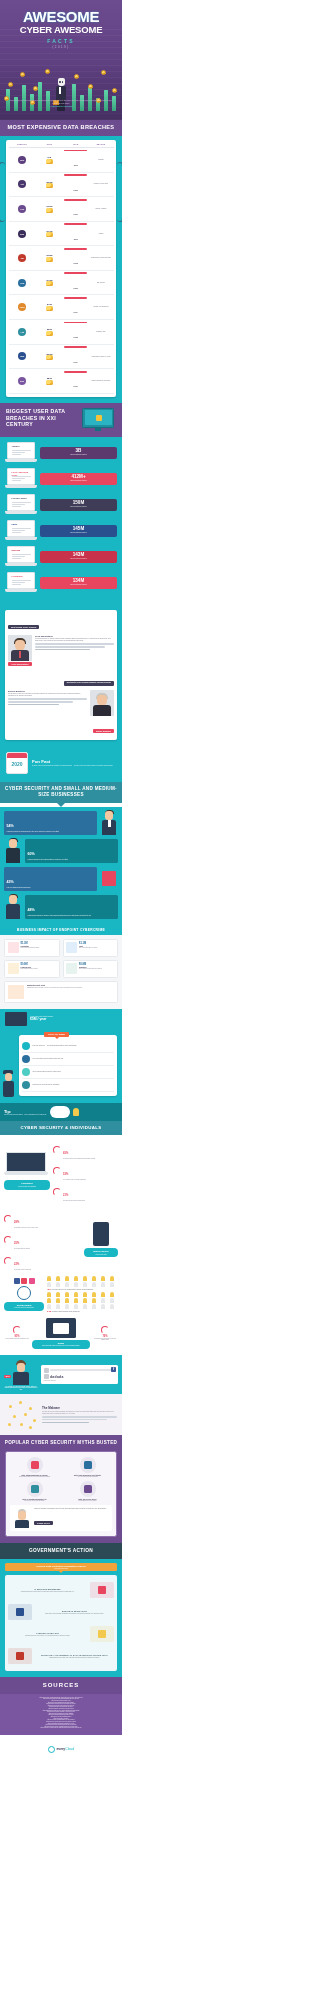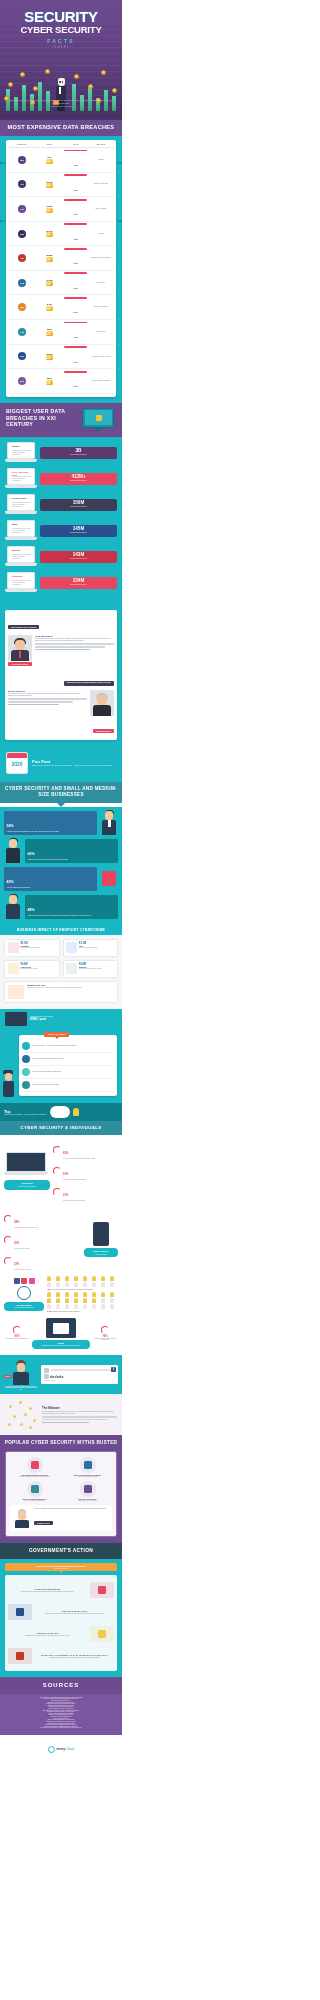--- a/index.html
+++ b/index.html
@@ -315,22 +315,22 @@
   .logo-txt span { color:#19b7c4; font-weight:normal;}
 </style>
 </head>
 <body>
 
 <div class="page">
 
   <div class="sec hero">
     <div class="hero-grid"></div>
     <div class="hero-title">
-      <div class="t-awesome">SECURITY</div>
-      <div class="t-cyber">CYBER SECURITY</div>
+      <div class="t-awesome">AWESOME</div>
+      <div class="t-cyber">CYBER AWESOME</div>
       <div class="t-facts">FACTS</div>
       <div class="t-year">(2019)</div>
     </div>
     <div class="hero-scene">
       <div class="bar" style="left:6px;height:22px"></div>
       <div class="bar" style="left:14px;height:14px"></div>
       <div class="bar" style="left:22px;height:26px"></div>
       <div class="bar" style="left:30px;height:17px"></div>
       <div class="bar" style="left:38px;height:29px"></div>
       <div class="bar" style="left:46px;height:20px"></div>

